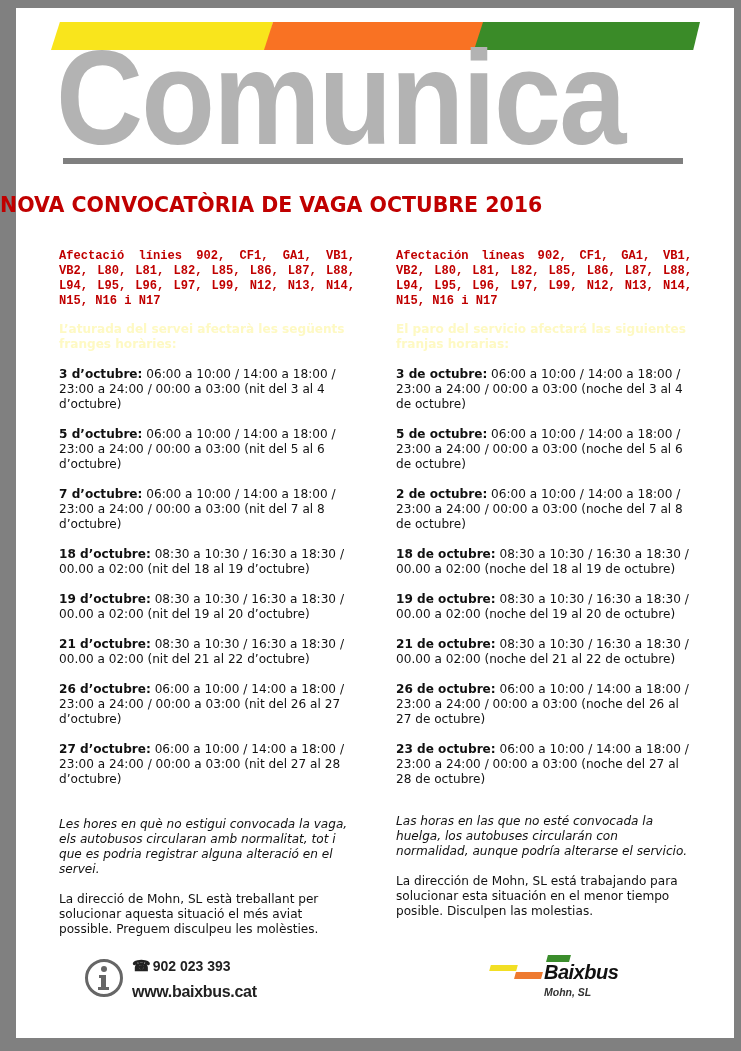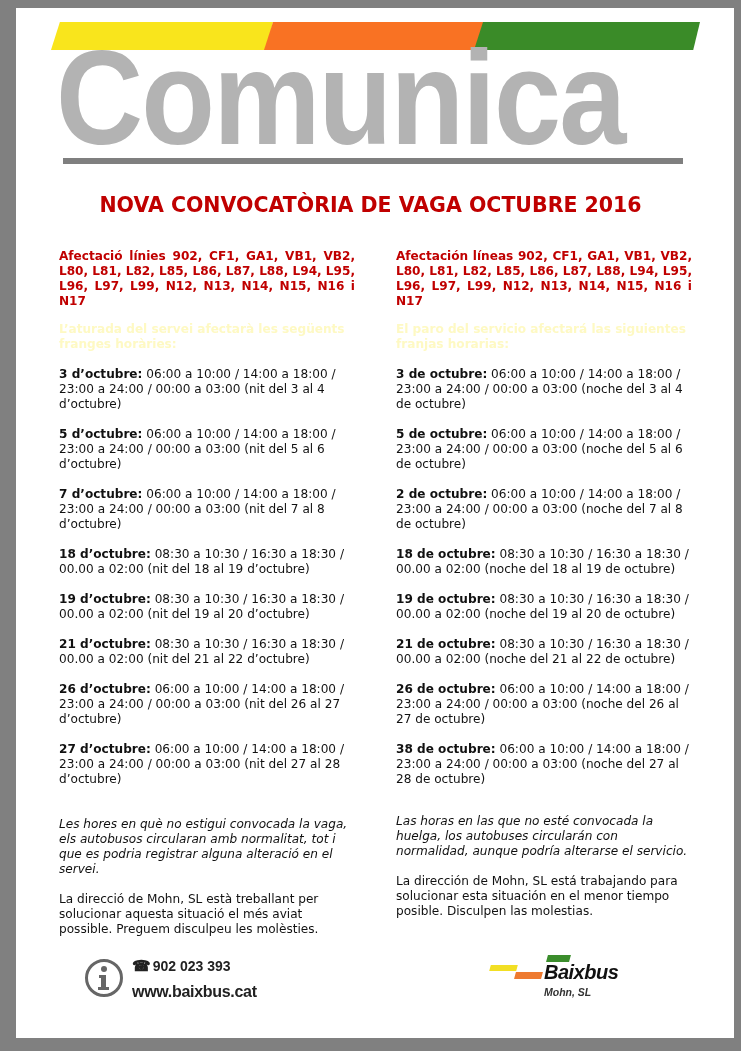--- a/index.html
+++ b/index.html
@@ -14,27 +14,27 @@
   .stripe.yellow { left: 51px; width: 222px; background: #f9e51c; clip-path: polygon(4% 0, 100% 0, 97% 100%, 0 100%); }
   .stripe.orange { left: 264px; width: 226px; background: #f97223; clip-path: polygon(4% 0, 100% 0, 96% 100%, 0 100%); }
   .stripe.green { left: 474px; width: 226px; background: #3a8b28; clip-path: polygon(4% 0, 100% 0, 97% 100%, 0 100%); }
   .brand-title {
     position: absolute; left: 56px; top: 42px; width: 640px; height: 112px;
     font-family: "Liberation Sans", sans-serif; font-weight: bold; font-size: 134px; line-height: 112px;
     color: #b3b3b3; letter-spacing: -2px; transform: scaleX(0.9); transform-origin: left center; white-space: nowrap;
   }
   .brand-rule { position: absolute; left: 63px; top: 158px; width: 620px; height: 6px; background: #7f7f7f; }
   .headline {
-    position: absolute; left: 0; top: 193px; width: 741px; text-align: center;
+    position: absolute; left: 0; top: 193px; width: 741px; 
     font-family: "DejaVu Sans", sans-serif; font-weight: bold; font-size: 20.5px; color: #c00000; letter-spacing: 0px;
   }
   .col { position: absolute; top: 249px; width: 300px; font-size: 12.1px; line-height: 15px; color: #111; }
   .col.ca { left: 59px; width: 296px; }
   .col.es { left: 396px; width: 296px; }
-  .lines { font-weight: bold; color: #c00000; text-align: justify; margin: 0 0 13px 0; }
+  .lines { font-weight: bold; color: #c00000; text-align: justify; margin: 0 0 13px 0; font-family: Liberation Mono, monospace; }
   .intro { font-weight: bold; color: #fef9c3; margin: 0 0 15px 0; }
   .entry { margin: 0 0 15px 0; }
   .entry .date { font-weight: bold; }
   .note { font-style: italic; margin: 0 0 15px 0; }
   .closing { margin: 0; }
   .ca .notes { position: absolute; top: 568px; left: 0; width: 296px; }
   .es .notes { position: absolute; top: 565px; left: 0; width: 296px; }
   .footer-contact { position: absolute; left: 84px; top: 955px; height: 50px; width: 200px; text-decoration: underline; }
   .info-icon { position: absolute; left: 0; top: 3px; width: 40px; height: 40px; }
   .phone { position: absolute; left: 48px; top: 2px; font-family: "Liberation Sans", sans-serif; font-weight: bold; font-size: 14px; color: #222; }
@@ -83,21 +83,21 @@
   <p class="lines">Afectación líneas 902, CF1, GA1, VB1, VB2, L80, L81, L82, L85, L86, L87, L88, L94, L95, L96, L97, L99, N12, N13, N14, N15, N16 i N17</p>
   <p class="intro">El paro del servicio afectará las siguientes franjas horarias:</p>
   <div>
     <p class="entry"><span class="date">3 de octubre:</span><span> 06:00 a 10:00 / 14:00 a 18:00 / 23:00 a 24:00 / 00:00 a 03:00 (noche del 3 al 4 de octubre)</span></p>
     <p class="entry"><span class="date">5 de octubre:</span><span> 06:00 a 10:00 / 14:00 a 18:00 / 23:00 a 24:00 / 00:00 a 03:00 (noche del 5 al 6 de octubre)</span></p>
     <p class="entry"><span class="date">2 de octubre:</span><span> 06:00 a 10:00 / 14:00 a 18:00 / 23:00 a 24:00 / 00:00 a 03:00 (noche del 7 al 8 de octubre)</span></p>
     <p class="entry"><span class="date">18 de octubre:</span><span> 08:30 a 10:30 / 16:30 a 18:30 / 00.00 a 02:00 (noche del 18 al 19 de octubre)</span></p>
     <p class="entry"><span class="date">19 de octubre:</span><span> 08:30 a 10:30 / 16:30 a 18:30 / 00.00 a 02:00 (noche del 19 al 20 de octubre)</span></p>
     <p class="entry"><span class="date">21 de octubre:</span><span> 08:30 a 10:30 / 16:30 a 18:30 / 00.00 a 02:00 (noche del 21 al 22 de octubre)</span></p>
     <p class="entry"><span class="date">26 de octubre:</span><span> 06:00 a 10:00 / 14:00 a 18:00 / 23:00 a 24:00 / 00:00 a 03:00 (noche del 26 al 27 de octubre)</span></p>
-    <p class="entry"><span class="date">38 de octubre:</span><span> 06:00 a 10:00 / 14:00 a 18:00 / 23:00 a 24:00 / 00:00 a 03:00 (noche del 27 al 28 de octubre)</span></p>
+    <p class="entry"><span class="date">23 de octubre:</span><span> 06:00 a 10:00 / 14:00 a 18:00 / 23:00 a 24:00 / 00:00 a 03:00 (noche del 27 al 28 de octubre)</span></p>
   </div>
   <div class="notes">
     <p class="note">Las horas en las que no esté convocada la huelga, los autobuses circularán con normalidad, aunque podría alterarse el servicio.</p>
     <p class="closing">La dirección de Mohn, SL está trabajando para solucionar esta situación en el menor tiempo posible. Disculpen las molestias.</p>
   </div>
 </div>
 
 <div class="footer-contact">
   <svg class="info-icon" viewBox="0 0 40 40">
     <circle cx="20" cy="20" r="17.5" fill="none" stroke="#666" stroke-width="3"></circle>

